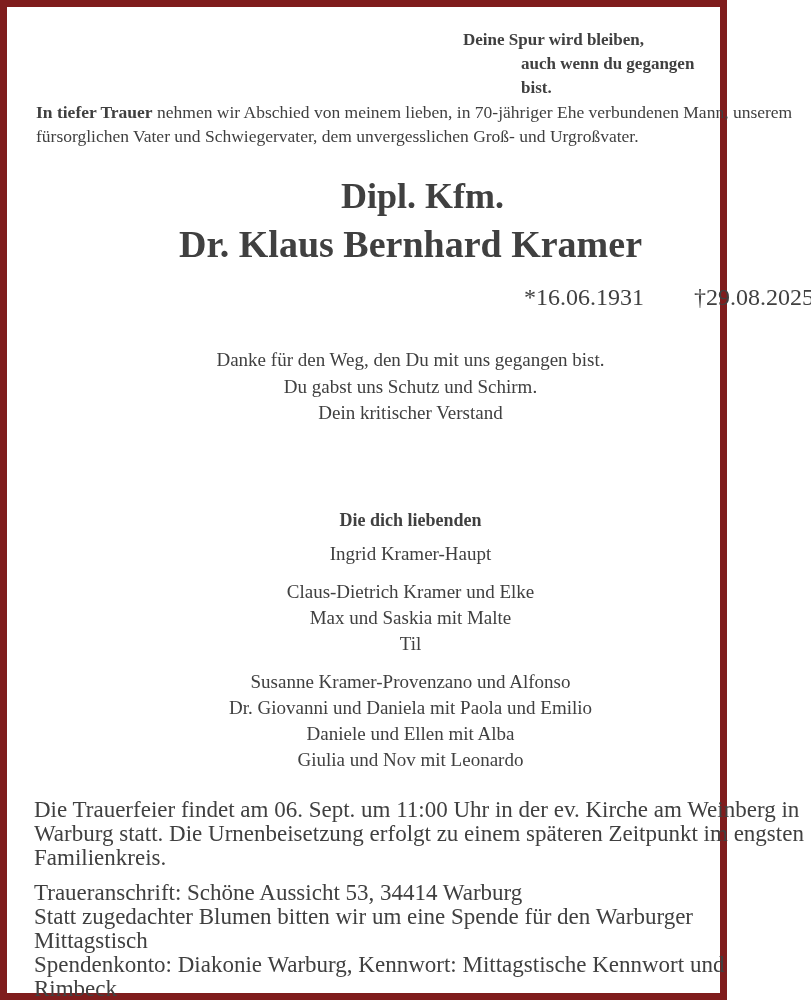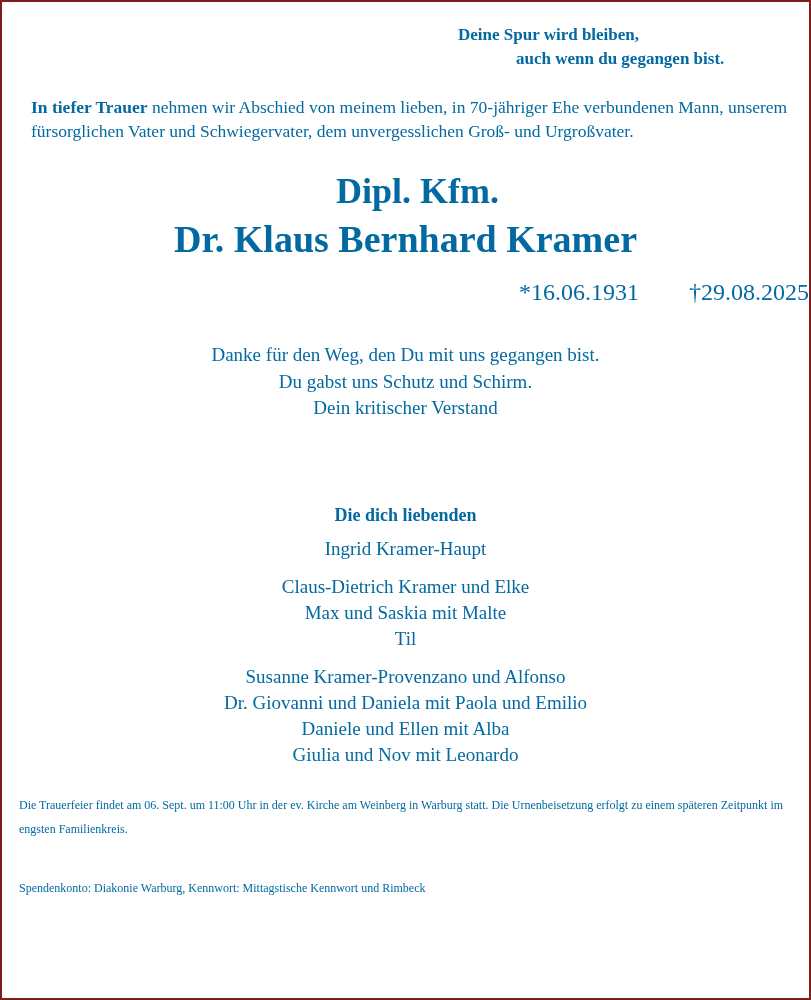--- a/index.html
+++ b/index.html
@@ -1,23 +1,23 @@
 <!DOCTYPE html>
 <html><head>
 <meta charset="utf-8">
 <style>
   html, body { margin: 0; padding: 0; background: #ffffff; }
   body { width: 811px; height: 1000px; overflow: hidden; }
   .page {
     position: relative;
     box-sizing: border-box;
-    width: 811px; height: 1000px;
-    border: 2px solid #7f1d1d;
+    width: 727px; height: 1000px;
+    border: 7px solid #7f1d1d;
     font-family: "Liberation Serif", serif;
-    color: #0369a1;
+    color: #404040;
   }
   .motto { position: absolute; font-weight: bold; font-size: 17px; line-height: 24px; }
   .motto1 { left: 456px; top: 21px; }
   .motto2 { left: 514px; top: 45px; }
   .intro {
     position: absolute; left: 29px; top: 93px; width: 770px;
     font-size: 17.5px; line-height: 24px; text-align: left;
   }
   .intro b { font-weight: bold; }
   .center { position: absolute; left: 0; width: 807px; text-align: center; }
@@ -26,21 +26,21 @@
   .dates { top: 270px; font-size: 24px; line-height: 40px; text-align: right; }
   .dates .gap { display: inline-block; width: 50px; }
   .poem { top: 340px; font-size: 19px; line-height: 26.5px; }
   .poem div { height: 26.5px; }
   .loving { top: 494px; font-size: 18px; font-weight: bold; line-height: 26px; margin-top: 6px; }
   .fam { font-size: 19px; line-height: 26px; }
   .fam1 { top: 534px; }
   .fam2 { top: 572px; }
   .fam3 { top: 662px; }
   .fam div { height: 26px; }
-  .para { position: absolute; left: 17px; width: 770px; font-size: 12px; line-height: 24px; }
+  .para { position: absolute; left: 27px; width: 770px; font-size: 23px; line-height: 24px; }
   .ceremony { top: 791px; }
   .contact { top: 874px; }
 </style>
 </head>
 <body>
 
 <div class="page">
 
   <div class="motto motto1">Deine Spur wird bleiben,</div>
   <div class="motto motto2">auch wenn du gegangen bist.</div>
@@ -72,16 +72,18 @@
   <div class="center fam fam3">
     <div>Susanne Kramer-Provenzano und Alfonso</div>
     <div>Dr. Giovanni und Daniela mit Paola und Emilio</div>
     <div>Daniele und Ellen mit Alba</div>
     <div>Giulia und Nov mit Leonardo</div>
   </div>
 
   <div class="para ceremony">Die Trauerfeier findet am 06. Sept. um 11:00 Uhr in der ev. Kirche am Weinberg in Warburg statt. Die Urnenbeisetzung erfolgt zu einem späteren Zeitpunkt im engsten Familienkreis.</div>
 
   <div class="para contact">
+    <div>Traueranschrift: Schöne Aussicht 53, 34414 Warburg</div>
+    <div>Statt zugedachter Blumen bitten wir um eine Spende für den Warburger Mittagstisch</div>
     <div>Spendenkonto: Diakonie Warburg, Kennwort: Mittagstische Kennwort und Rimbeck</div>
   </div>
 
 </div>
 
 </body></html>

